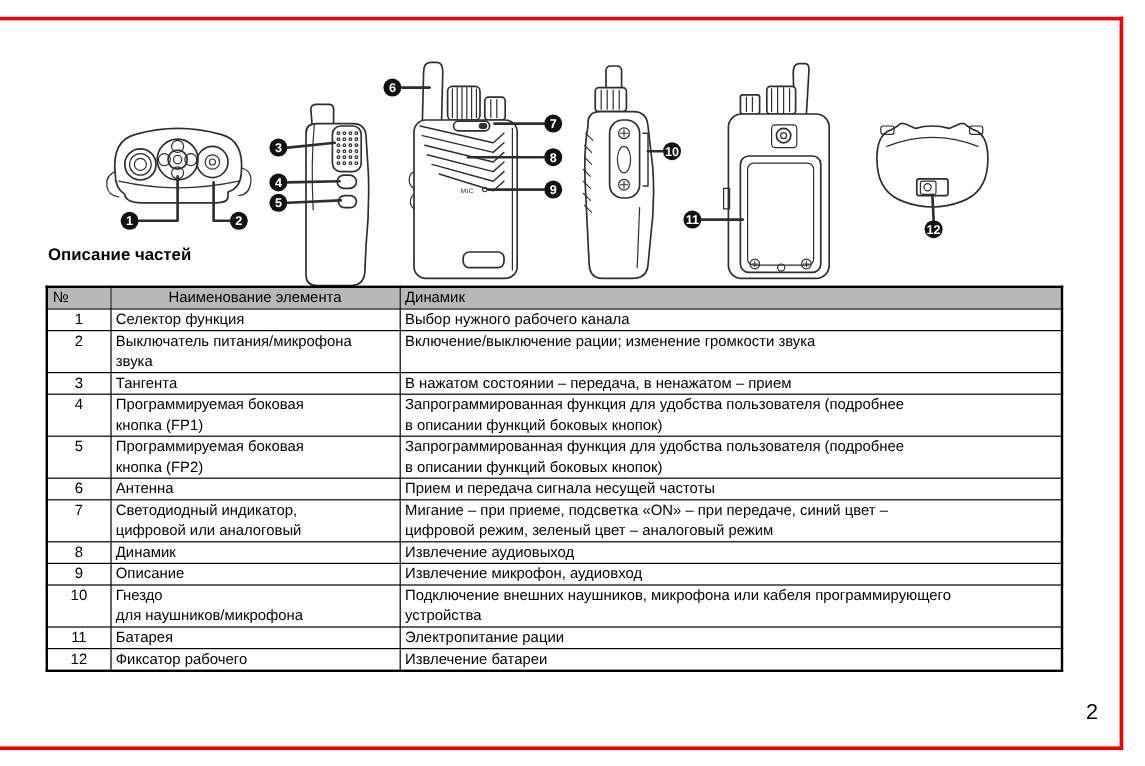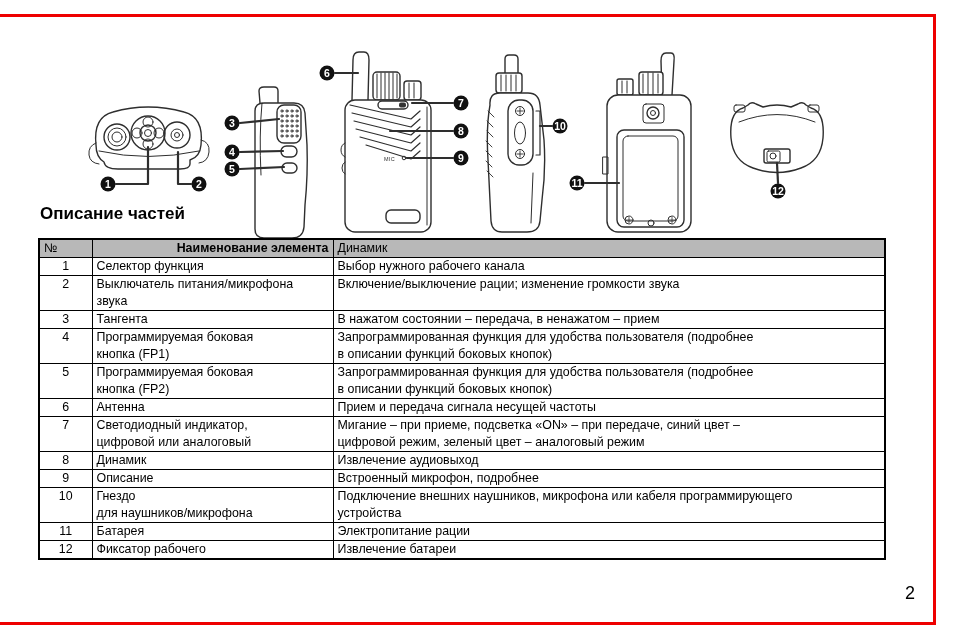--- a/index.html
+++ b/index.html
@@ -15,37 +15,37 @@
     border-right:3px solid #ee0000;
     border-bottom:3px solid #ee0000;
   }
   .figure-area{position:absolute;left:0;top:45px;width:954px;height:195px;}
   .figure-area svg{display:block;}
   .figure-area text{font-family:"Liberation Sans",sans-serif;}
   .callout-num{font-size:10.5px;font-weight:bold;fill:#fff;}
   .mic-label{font-size:5.5px;fill:#333;letter-spacing:.3px;}
 
   .section-heading{
-    position:absolute;left:40px;top:204px;font-size:17px;font-weight:bold;
+    position:absolute;left:40px;top:204px;font-size:14px;font-weight:bold;
   }
   .parts-table{
     position:absolute;left:38px;top:238px;width:848px;
     border-collapse:collapse;table-layout:fixed;
     font-size:12.4px;border:2px solid #000;
   }
   .parts-table th,.parts-table td{
     border:1px solid #000;padding:0 4px;line-height:17px;
     vertical-align:top;white-space:pre-line;font-weight:normal;text-align:left;
     overflow:hidden;
   }
   .parts-table th{background:#b8b8b8;}
   .parts-table .col-num{width:53px;}
   .parts-table .col-name{width:241px;}
   .parts-table td.num-cell{text-align:center;}
-  .parts-table th.name-head{text-align:right;font-weight:bold;}
+  .parts-table th.name-head{text-align:center;}
   .page-number{
     position:absolute;left:905px;top:583px;font-size:18px;
   }
 </style>
 </head>
 <body>
 
 <div class="page">
 
   <div class="red-frame"></div>
@@ -323,21 +323,21 @@
 цифровой режим, зеленый цвет – аналоговый режим</td>
     </tr>
     <tr>
       <td class="num-cell">8</td>
       <td>Динамик</td>
       <td>Извлечение аудиовыход</td>
     </tr>
     <tr>
       <td class="num-cell">9</td>
       <td>Описание</td>
-      <td>Встроенный микрофон, подробнее</td>
+      <td>Извлечение микрофон, аудиовход</td>
     </tr>
     <tr>
       <td class="num-cell">10</td>
       <td>Гнездо
 для наушников/микрофона</td>
       <td>Подключение внешних наушников, микрофона или кабеля программирующего
 устройства</td>
     </tr>
     <tr>
       <td class="num-cell">11</td>

